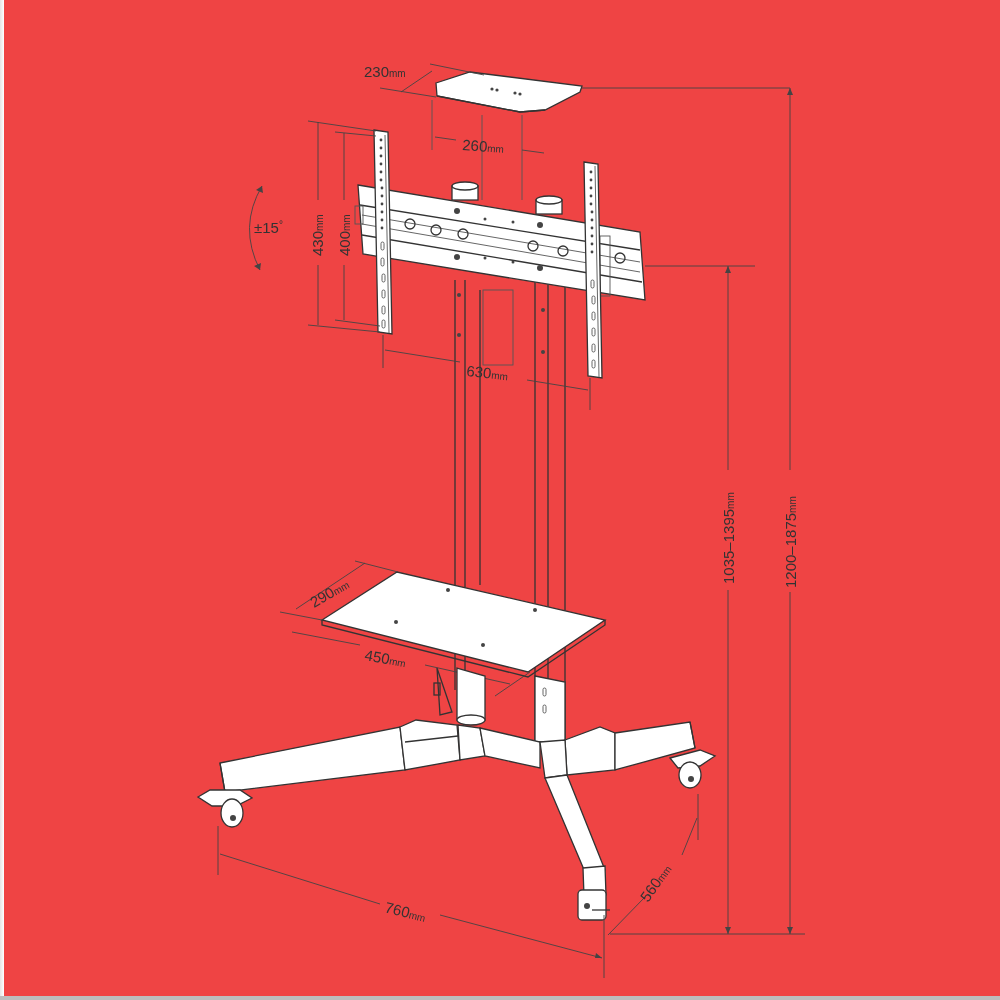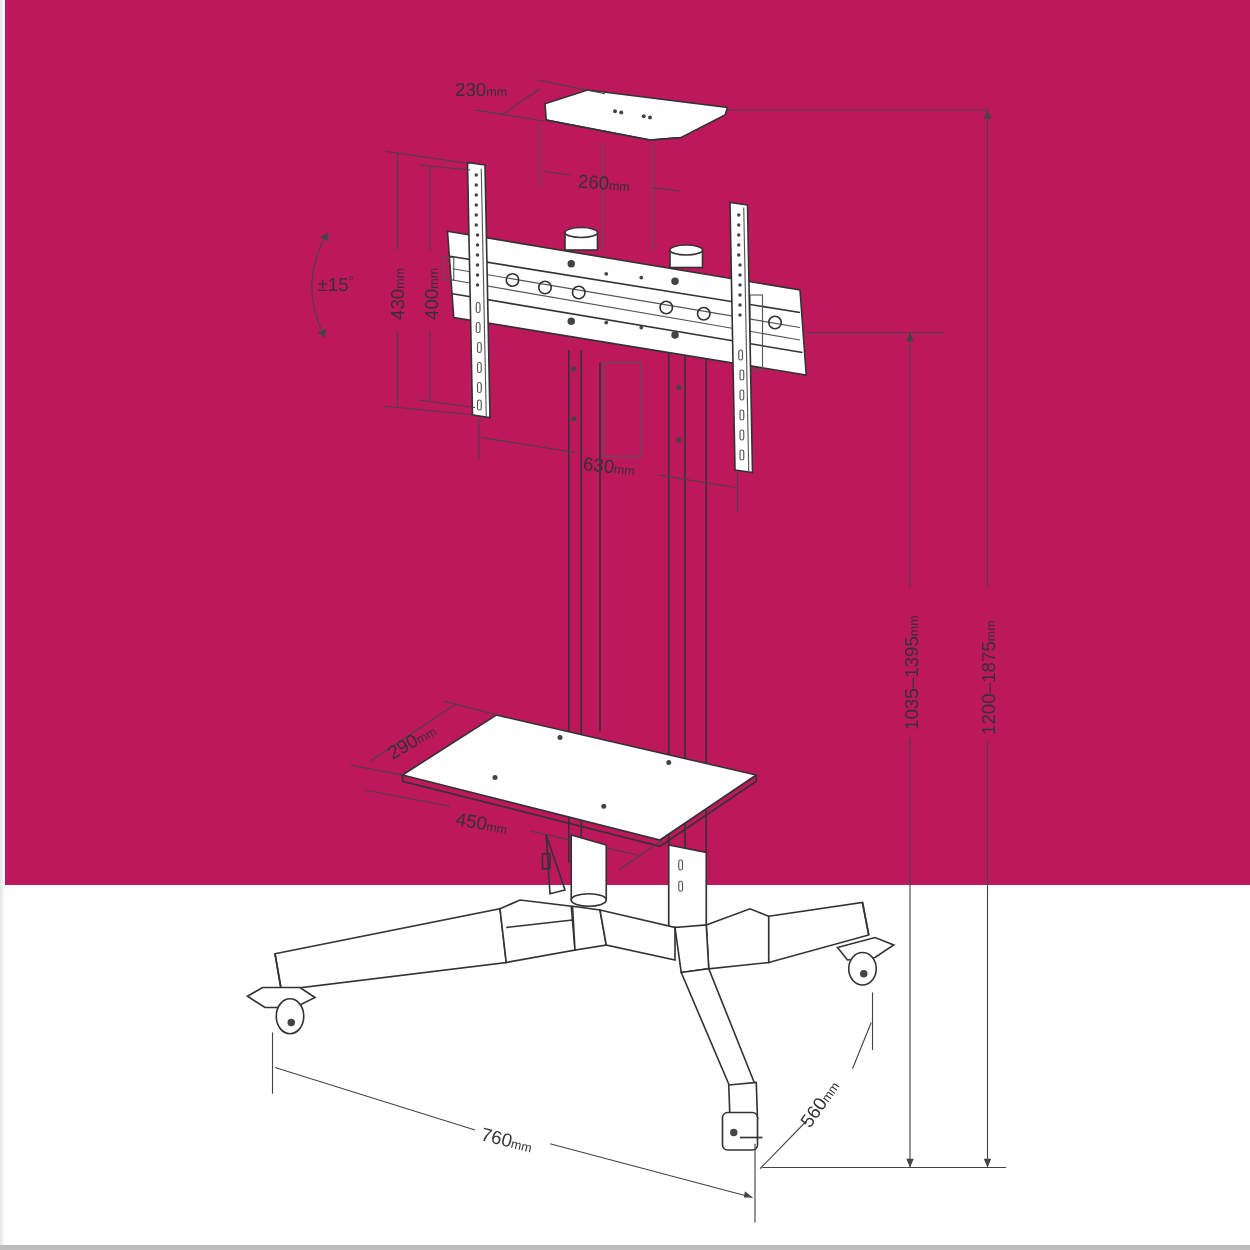--- a/index.html
+++ b/index.html
@@ -1,17 +1,17 @@
 <!DOCTYPE html>
 <html><head>
 <meta charset="utf-8">
 <style>
   html, body { margin: 0; padding: 0; background: #ffffff; }
   body { width: 1000px; height: 1000px; overflow: hidden; position: relative; font-family: "DejaVu Sans", sans-serif; }
-  .canvas { position: absolute; left: 0; top: 0; width: 1000px; height: 708px; background: #be185d; }
+  .canvas { position: absolute; left: 0; top: 0; width: 1000px; height: 1000px; background: #ef4444; }
   .left-shade { position: absolute; left: 0; top: 0; width: 4px; height: 996px; background: linear-gradient(to right, #e4e4e4, #ffffff); }
   .bottom-border { position: absolute; left: 0; top: 996px; width: 1000px; height: 4px; background: #bdbdbd; }
   svg { position: absolute; left: 0; top: 0; }
   .ln { stroke: #333; stroke-width: 1.3; fill: none; }
   .ln-thin { stroke: #555; stroke-width: 0.9; fill: none; }
   .dim { stroke: #444; stroke-width: 0.9; fill: none; }
   .fill-w { fill: #fff; stroke: #333; stroke-width: 1.3; }
   .hole { fill: #444; }
   .lbl { font-family: "Liberation Sans", sans-serif; font-size: 15px; fill: #333; }
   .lbl-sm { font-family: "Liberation Sans", sans-serif; font-size: 10px; fill: #333; }

